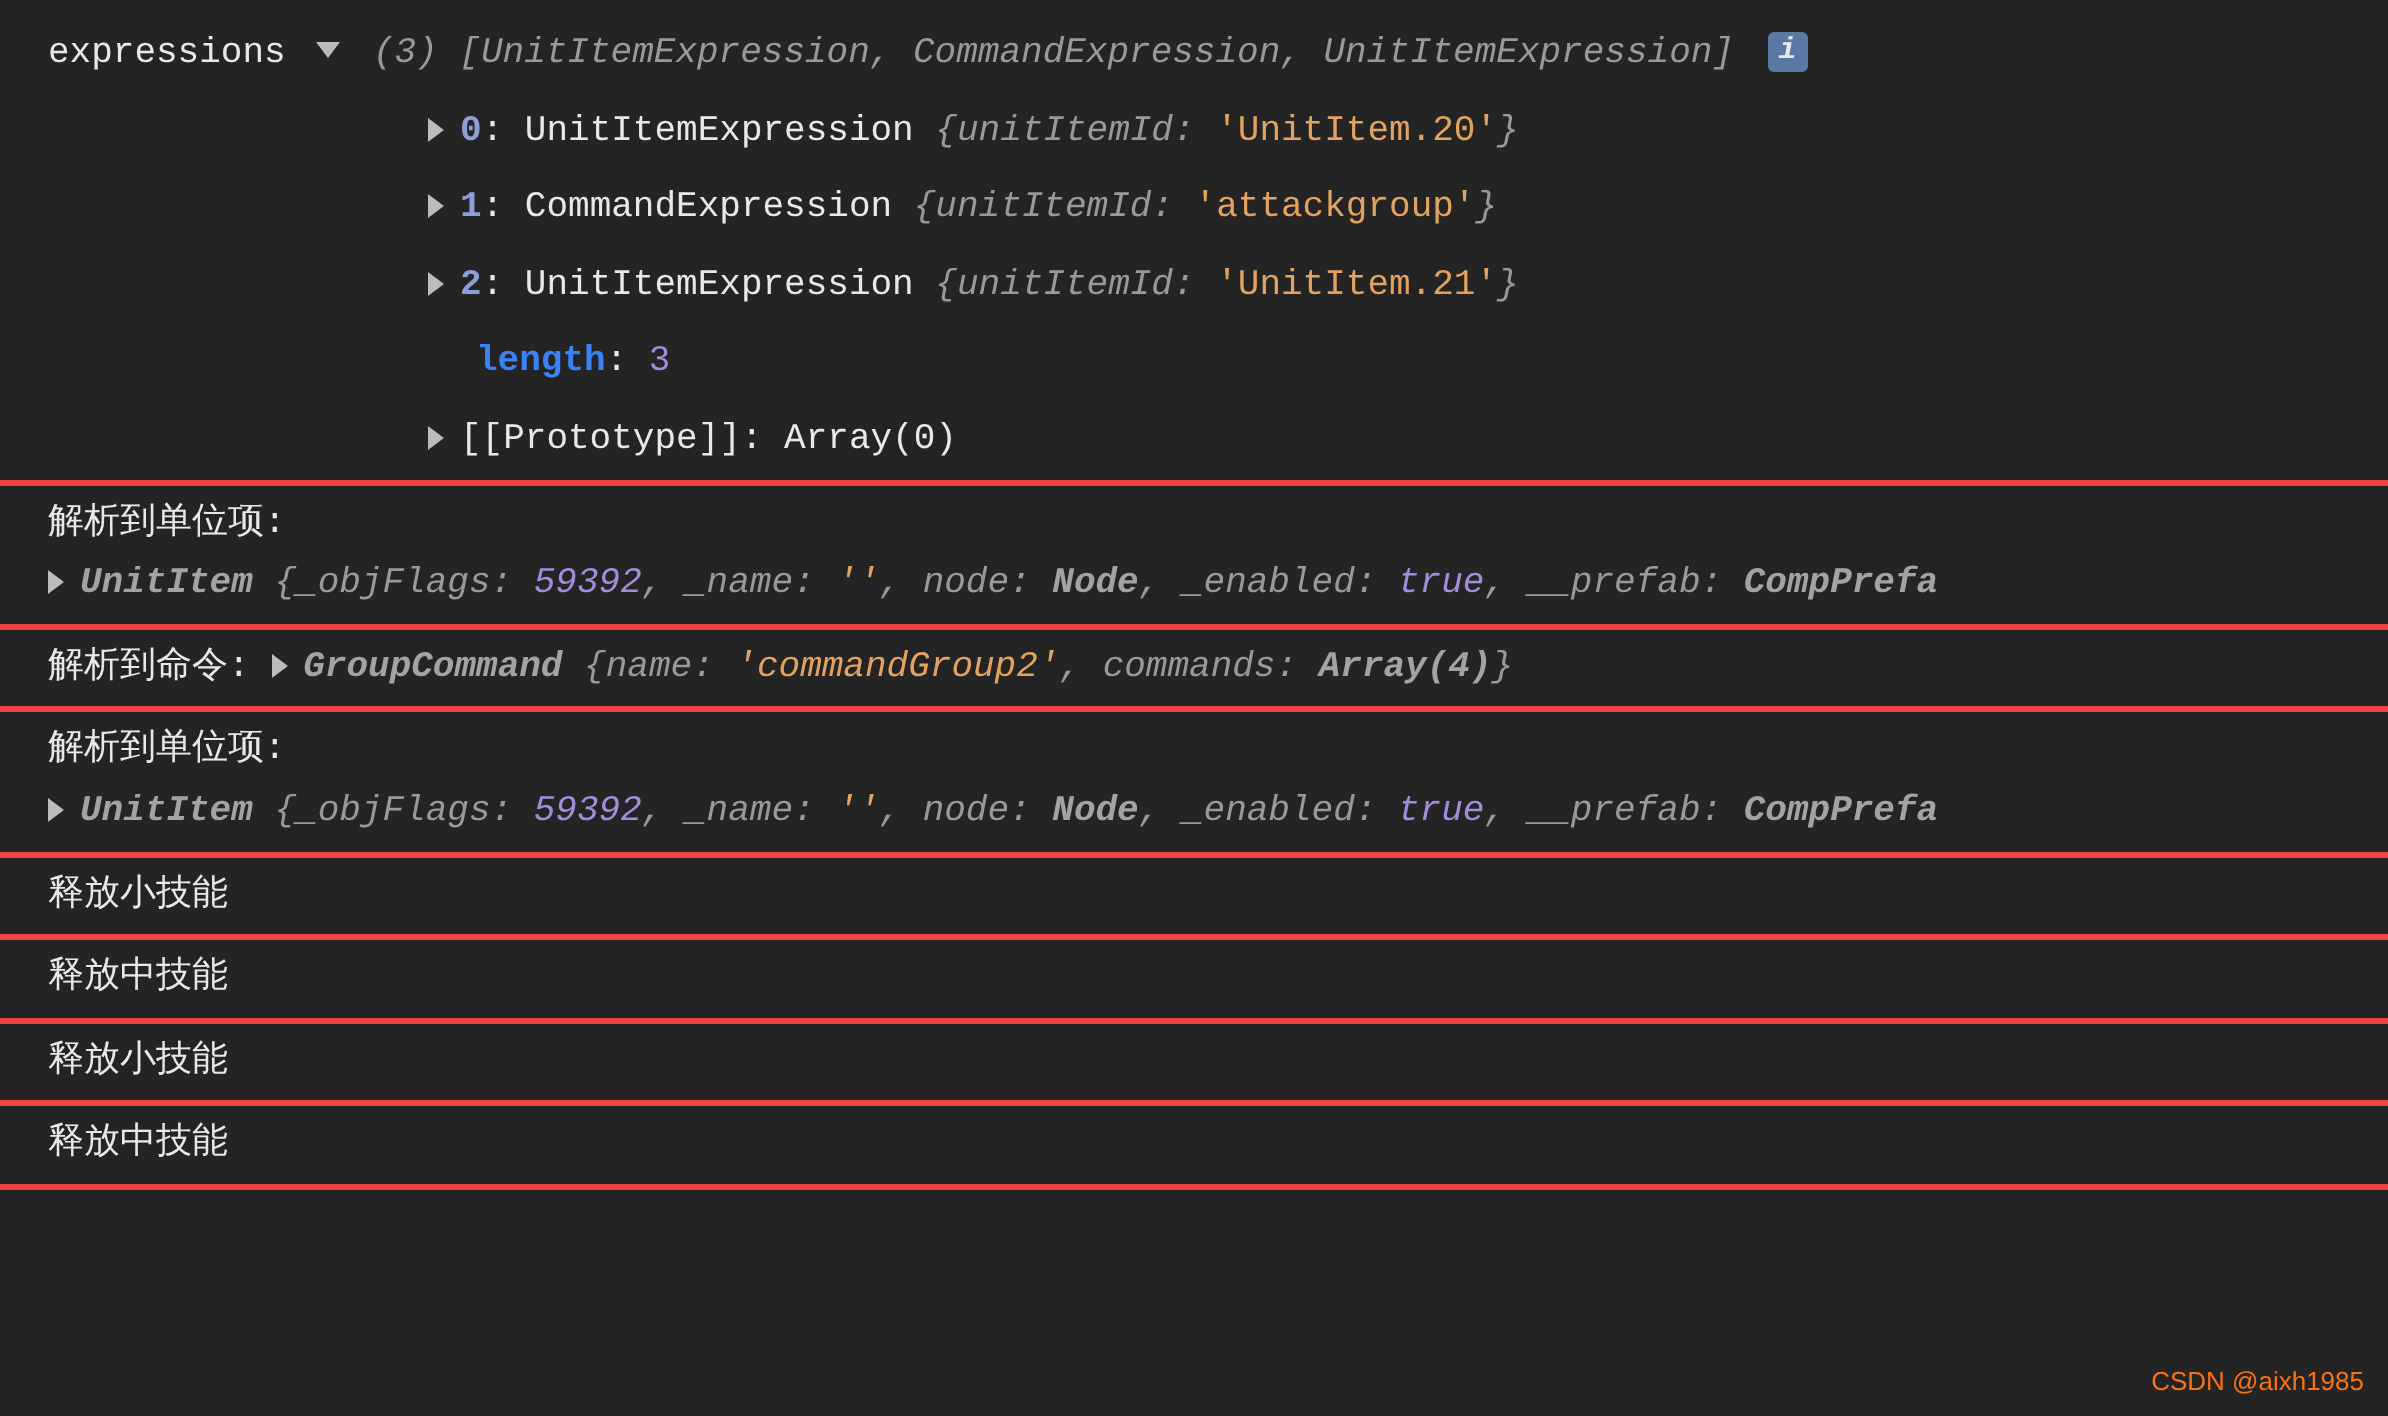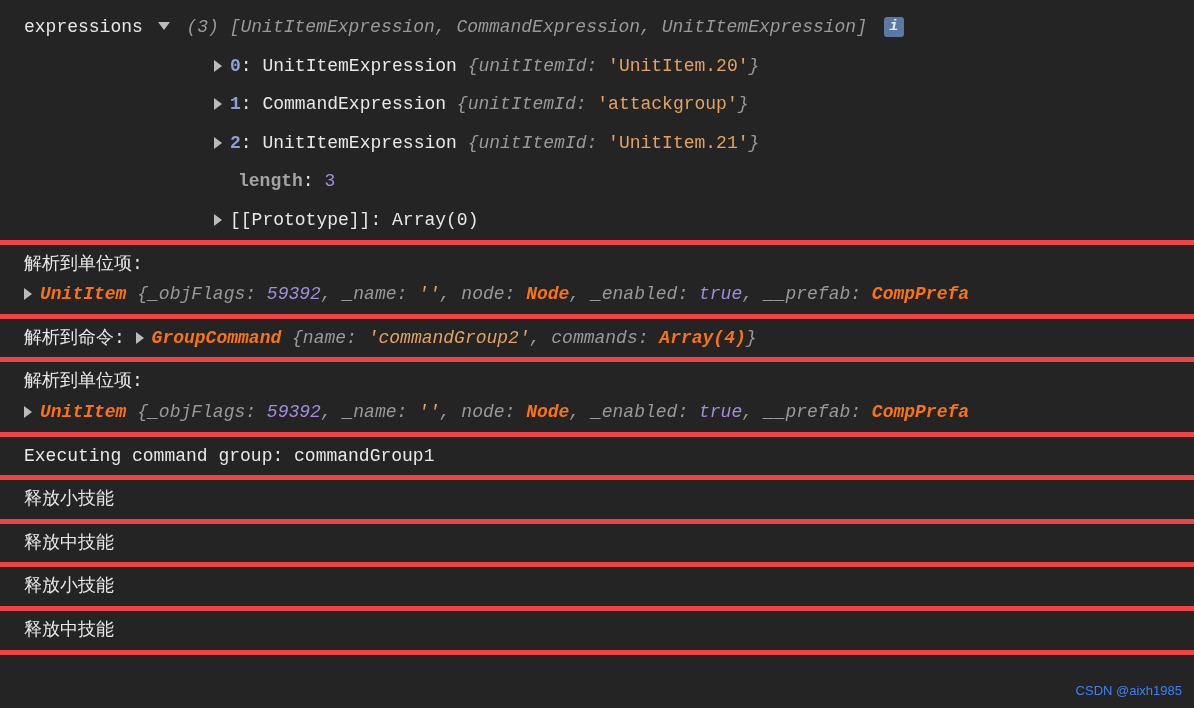--- a/index.html
+++ b/index.html
@@ -15,21 +15,21 @@
       line-height: 1.7;
       width: 1194px;
       height: 708px;
       overflow: hidden;
       position: relative;
     }
     .console {
       padding: 8px 0;
     }
     .log-entry {
-      border-bottom: 5px solid #ef4444;
+      border-bottom: 3px solid #ef4444;
       padding: 4px 24px;
       white-space: nowrap;
     }
     .no-border {
       border-bottom: none;
     }
     .triangle-down {
       display: inline-block;
       width: 0;
       height: 0;
@@ -61,24 +61,24 @@
     }
     .purple-bold {
       color: #8e7cc3;
       font-weight: bold;
     }
     .orange {
       color: #e3a360;
       margin-top: 16px;
     }
     .cyan {
-      color: #a3a3a3;
+      color: #3b82f6;
     }
     .bold-white {
-      color: #f97316;
+      color: #a3a3a3;
       font-weight: bold;
     }
     .italic {
       font-style: italic;
     }
     .indent-1 {
       padding-left: 214px;
     }
     .info-badge {
       display: inline-block;
@@ -93,21 +93,21 @@
       border-radius: 3px;
       font-size: 15px;
       vertical-align: middle;
       margin-left: 6px;
     }
     .watermark {
       position: absolute;
       bottom: 6px;
       right: 12px;
       font-size: 13px;
-      color: #3b82f6;
+      color: #f97316;
       font-family: Arial, sans-serif;
     }
   </style>
 </head>
 <body>
 
 <div class="console">
 
   <div class="log-entry no-border">
     <span class="white">expressions</span>
@@ -146,23 +146,20 @@
   <div class="log-entry">
     <span class="white">解析到命令:   </span><span class="triangle-right"></span><span class="bold-white italic">GroupCommand </span><span class="gray-italic">{</span><span class="gray-italic">name: </span><span class="orange italic">'commandGroup2'</span><span class="gray-italic">, </span><span class="gray-italic">commands: </span><span class="bold-white italic">Array(4)</span><span class="gray-italic">}</span>
   </div>
 
   <div class="log-entry">
     <div><span class="white">解析到单位项:</span></div>
     <span class="triangle-right"></span><span class="bold-white italic">UnitItem </span><span class="gray-italic">{</span><span class="gray-italic">_objFlags: </span><span class="purple italic">59392</span><span class="gray-italic">, </span><span class="gray-italic">_name: </span><span class="orange italic">''</span><span class="gray-italic">, </span><span class="gray-italic">node: </span><span class="bold-white italic">Node</span><span class="gray-italic">, </span><span class="gray-italic">_enabled: </span><span class="purple italic">true</span><span class="gray-italic">, </span><span class="gray-italic">__prefab: </span><span class="bold-white italic">CompPrefa</span>
   </div>
 
   <div class="log-entry">
-    <span class="white">Executing command group: commandGroup1</span>
-  </div>
-  <div class="log-entry">
     <span class="white">释放小技能</span>
   </div>
   <div class="log-entry">
     <span class="white">释放中技能</span>
   </div>
   <div class="log-entry">
     <span class="white">释放小技能</span>
   </div>
   <div class="log-entry">
     <span class="white">释放中技能</span>

